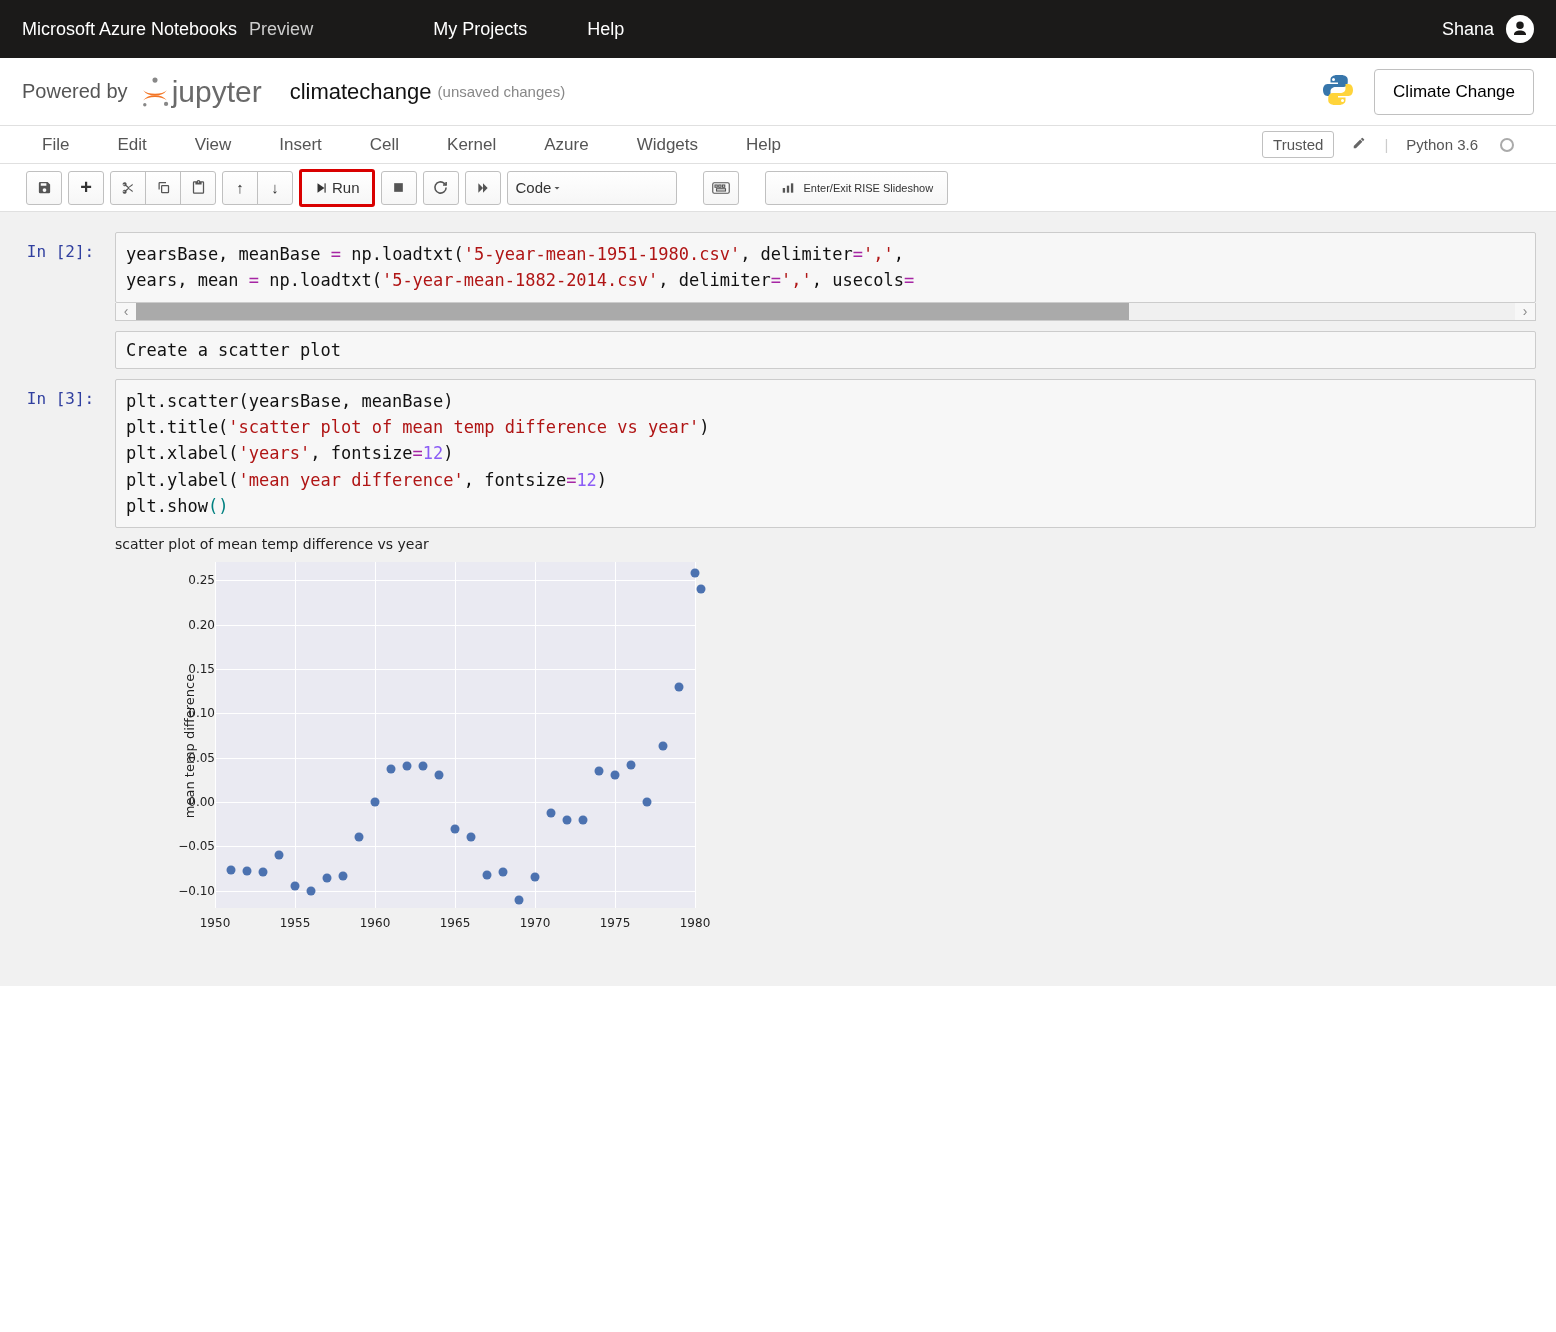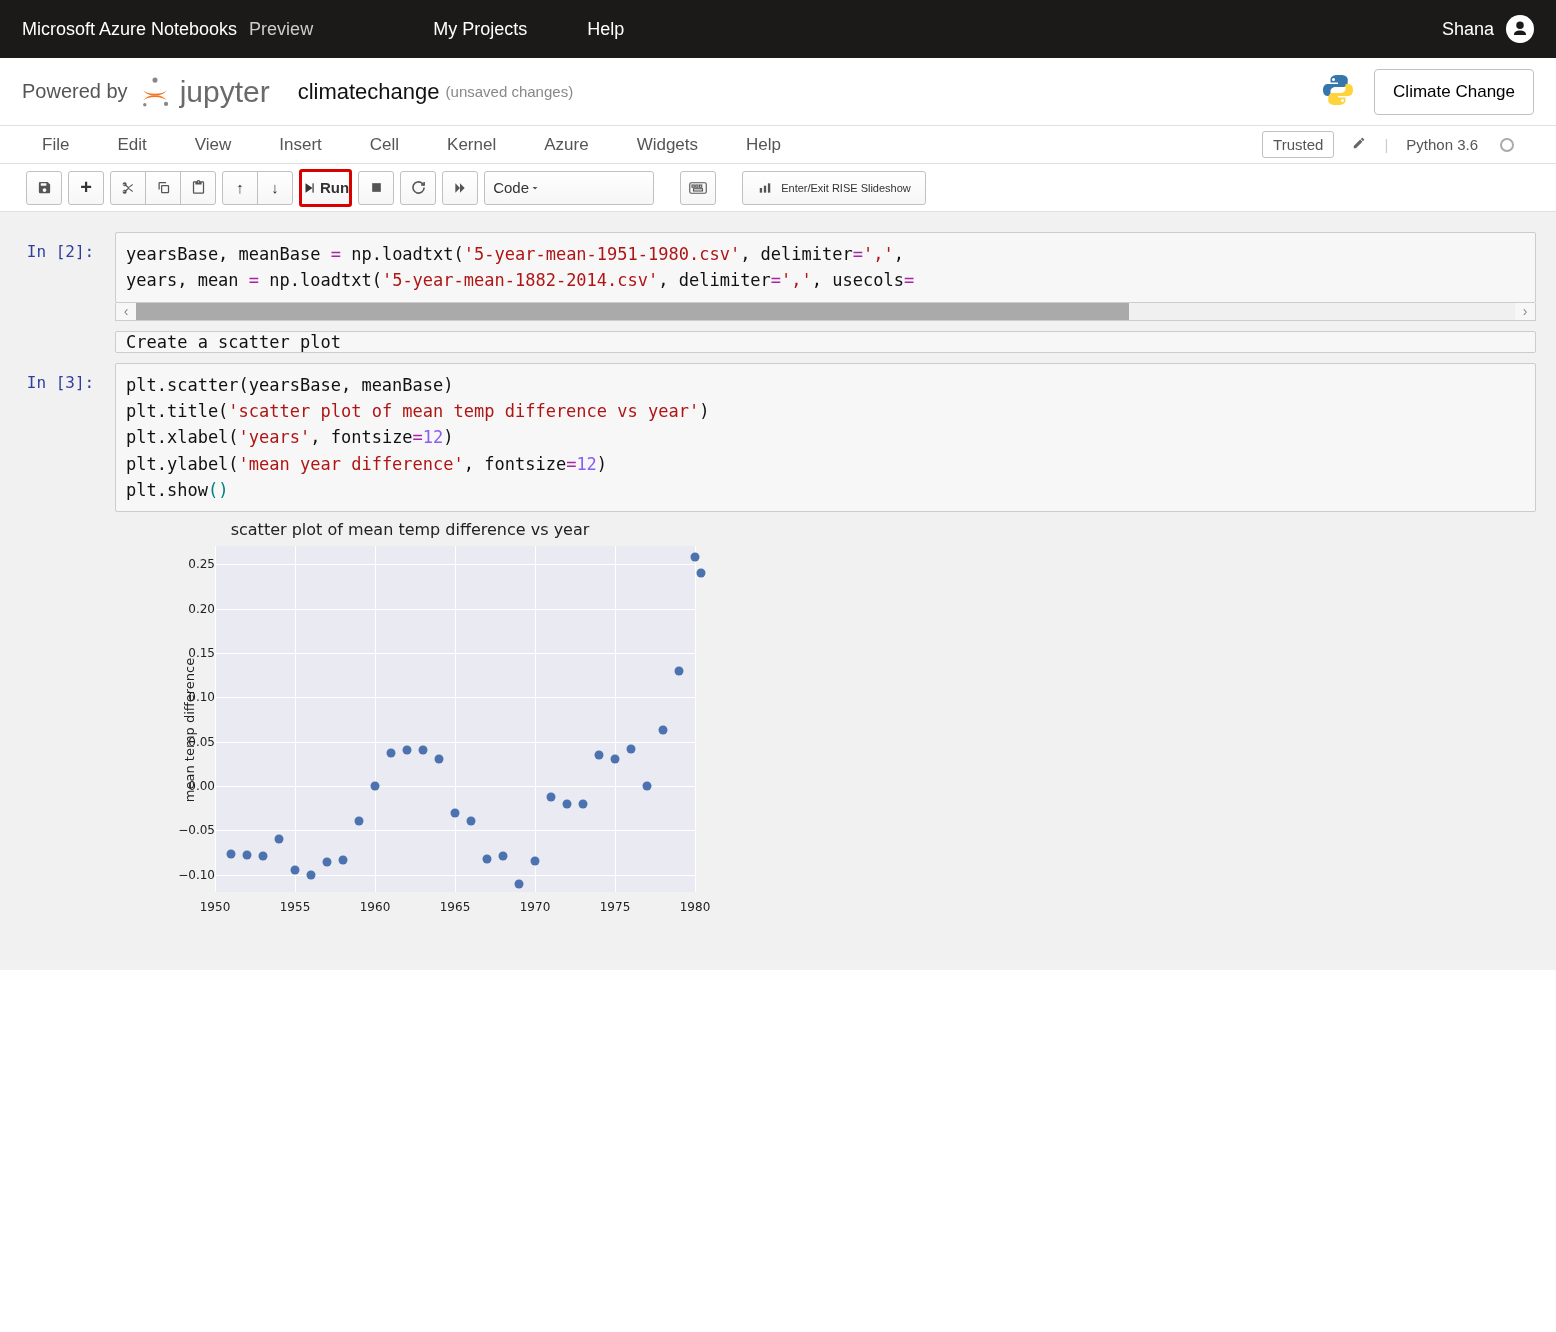--- a/index.html
+++ b/index.html
@@ -20,21 +20,21 @@
 .sub-bar .right{margin-left:auto;display:flex;align-items:center;gap:18px}
 .pyicon{width:36px;height:36px}
 .ccbtn{border:1px solid #c0c0c0;border-radius:4px;padding:12px 18px;font-size:17px;background:#fff}
 .menu-bar{height:38px;border-bottom:1px solid #e0e0e0;display:flex;align-items:center;padding:0 42px;font-size:17px;color:#555;gap:48px}
 .menu-bar .right{margin-left:auto;display:flex;align-items:center;gap:18px;font-size:15px}
 .trust{border:1px solid #c0c0c0;border-radius:3px;padding:4px 10px}
 .sep{color:#ccc}
 .circle-o{display:inline-block;width:14px;height:14px;border:2px solid #aaa;border-radius:50%;vertical-align:middle;margin-left:4px}
 .tool-bar{height:48px;border-bottom:1px solid #e0e0e0;display:flex;align-items:center;padding:0 26px;gap:6px}
 .tbtn{border:1px solid #c0c0c0;border-radius:3px;height:34px;min-width:36px;background:linear-gradient(#fff,#f6f6f6);display:flex;align-items:center;justify-content:center;font-size:15px;color:#333}
-.tbtn.run{border:3px solid #d90000;padding:0 0;height:38px;font-weight:700}
+.tbtn.run{border:3px solid #d90000;padding:0 12px;height:38px;font-weight:400}
 .tbtn.run svg{margin-right:4px}
 .tgroup{display:flex}
 .tgroup .tbtn{border-radius:0;margin-left:-1px}
 .tgroup .tbtn:first-child{border-radius:3px 0 0 3px;margin-left:0}
 .tgroup .tbtn:last-child{border-radius:0 3px 3px 0}
 .tsel{width:170px;padding:0 8px;justify-content:flex-start}
 .rise{padding:0 14px;font-size:11px}
 .rise svg{margin-right:8px}
 .content{background:#f1f1f1;padding:20px}
 .cell{display:flex;margin-bottom:10px}
@@ -42,24 +42,24 @@
 .cellbody{flex:1;min-width:0}
 .codebox{border:1px solid #ccc;background:#f7f7f7;border-radius:2px;padding:8px 10px;font-family:Menlo,Consolas,monospace;font-size:17px;line-height:1.55;color:#111;overflow:hidden;white-space:pre}
 .s-str{color:#b01515}
 .s-op{color:#a626a4}
 .s-num{color:#8b5cf6}
 .s-paren{color:#008080}
 .hscroll{height:18px;border:1px solid #ccc;border-top:none;background:#f0f0f0;display:flex;align-items:stretch}
 .hscroll .arr{width:20px;display:flex;align-items:center;justify-content:center;color:#888;background:#f7f7f7}
 .hscroll .track{flex:1;position:relative}
 .hscroll .thumb{position:absolute;left:0;top:0;bottom:0;width:72%;background:#aaa}
-.mdbox{border:1px solid #ccc;background:#f7f7f7;border-radius:2px;padding:0 10px;font-family:Menlo,Consolas,monospace;font-size:17px;color:#111}
+.mdbox{border:1px solid #ccc;background:#f7f7f7;border-radius:2px;padding:8px 10px;font-family:Menlo,Consolas,monospace;font-size:17px;color:#111}
 .chart-wrap{margin-top:8px;margin-left:0}
 .chart{position:relative;width:590px;height:420px;font-family:DejaVu Sans,Arial,sans-serif}
-.chart .title{position:absolute;top:0;left:0;right:0;text-align:center;font-size:16px;color:#222}
+.chart .title{position:absolute;top:0;left:0;right:0;font-size:14px;color:#222}
 .plotarea{position:absolute;left:100px;top:26px;right:10px;bottom:48px;background:#eaeaf2}
 .gridv,.gridh{position:absolute;background:#fff}
 .gridv{top:0;bottom:0;width:1px}
 .gridh{left:0;right:0;height:1px}
 .ylabel{position:absolute;left:2px;top:50%;transform:translateY(-50%) rotate(-90deg);transform-origin:center;font-size:13px;color:#222;white-space:nowrap}
 .xlabel{position:absolute;bottom:0;left:0;right:0;text-align:center;font-size:13px;color:#222}
 .ytick{position:absolute;right:490px;width:46px;text-align:right;font-size:12px;color:#222;transform:translateY(-50%)}
 .xtick{position:absolute;bottom:26px;font-size:12px;color:#222;transform:translateX(-50%)}
 .dot{position:absolute;width:9px;height:9px;border-radius:50%;background:#4c72b0;transform:translate(-50%,-50%)}
 </style>
@@ -86,21 +86,21 @@
 <div class="sub-bar">
   <span class="pw">Powered by</span>
   <span class="jlogo">
     <svg width="34" height="34" viewBox="0 0 40 40">
         <circle cx="20" cy="6" r="3" fill="#888"></circle>
         <path d="M6 18a16 8 0 0 0 28 0 16 12 0 0 1-28 0z" fill="#f37626"></path>
         <path d="M6 30a16 8 0 0 1 28 0 16 12 0 0 0-28 0z" fill="#f37626"></path>
         <circle cx="33" cy="34" r="2.5" fill="#888"></circle>
         <circle cx="8" cy="35" r="2" fill="#888"></circle>
       </svg>
-    <span style="margin-left:8px">jupyter</span>
+    <span style="margin-left:0">jupyter</span>
   </span>
   <span class="nbname">climatechange</span>
   <span class="unsaved">(unsaved changes)</span>
   <div class="right">
     <span>
       <svg class="pyicon" viewBox="0 0 48 48">
           <path fill="#3776ab" d="M23 4c-6 0-9 3-9 6v4h10v2H10c-4 0-6 4-6 8s2 8 6 8h4v-6c0-4 3-6 7-6h10c3 0 6-2 6-6v-4c0-3-3-6-9-6h-5zm-5 4a2 2 0 1 1 0 4 2 2 0 0 1 0-4z"></path>
           <path fill="#ffd43b" d="M25 44c6 0 9-3 9-6v-4H24v-2h14c4 0 6-4 6-8s-2-8-6-8h-4v6c0 4-3 6-7 6H17c-3 0-6 2-6 6v4c0 3 3 6 9 6h5zm5-4a2 2 0 1 1 0-4 2 2 0 0 1 0 4z"></path>
         </svg>
     </span>

